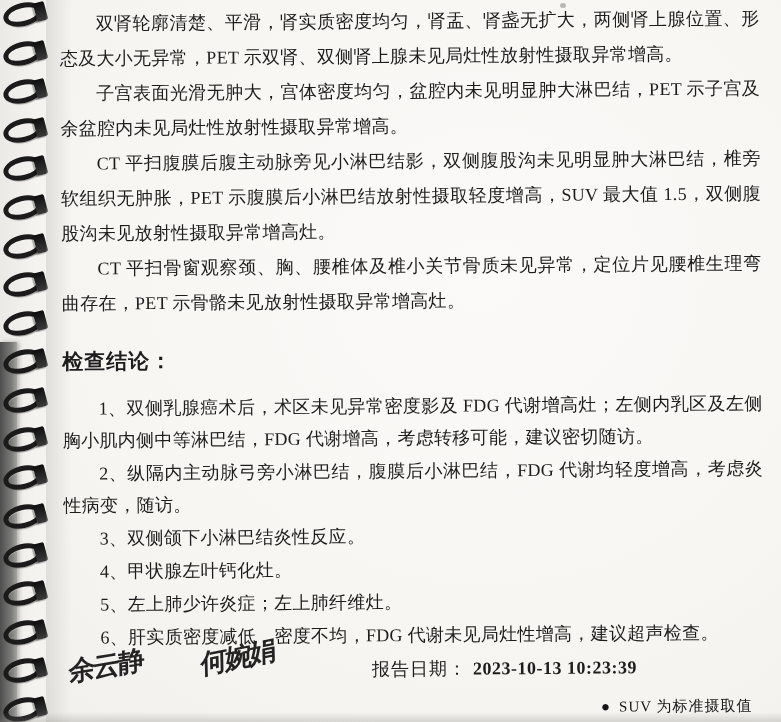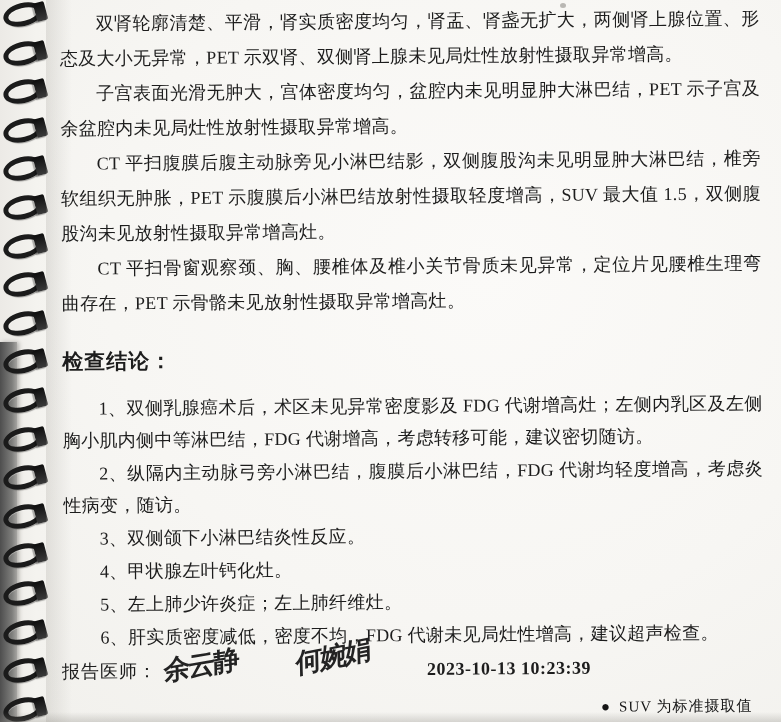--- a/index.html
+++ b/index.html
@@ -139,23 +139,23 @@
         <p class="para">1、双侧乳腺癌术后，术区未见异常密度影及 FDG 代谢增高灶；左侧内乳区及左侧胸小肌内侧中等淋巴结，FDG 代谢增高，考虑转移可能，建议密切随访。</p>
         <p class="para">2、纵隔内主动脉弓旁小淋巴结，腹膜后小淋巴结，FDG 代谢均轻度增高，考虑炎性病变，随访。</p>
         <p class="para">3、双侧颌下小淋巴结炎性反应。</p>
         <p class="para">4、甲状腺左叶钙化灶。</p>
         <p class="para">5、左上肺少许炎症；左上肺纤维灶。</p>
         <p class="para">6、肝实质密度减低，密度不均，FDG 代谢未见局灶性增高，建议超声检查。</p>
       </div>
   </div>
 
   <div class="signoff">
-    <span class="signoff-label">报告医师：</span>
     <span class="sig sig-reporter">余云静</span>
     <span class="sig sig-reviewer">何婉娟</span>
+    <span class="signoff-label signoff-gap2">报告日期：</span>
     <span class="date-value">2023-10-13 10:23:39</span>
   </div>
 
   <div class="footnote">
     <span class="footnote-bullet">●</span>
     <span>SUV 为标准摄取值</span>
   </div>
 
   <div class="bottom-edge"></div>
 </div>

